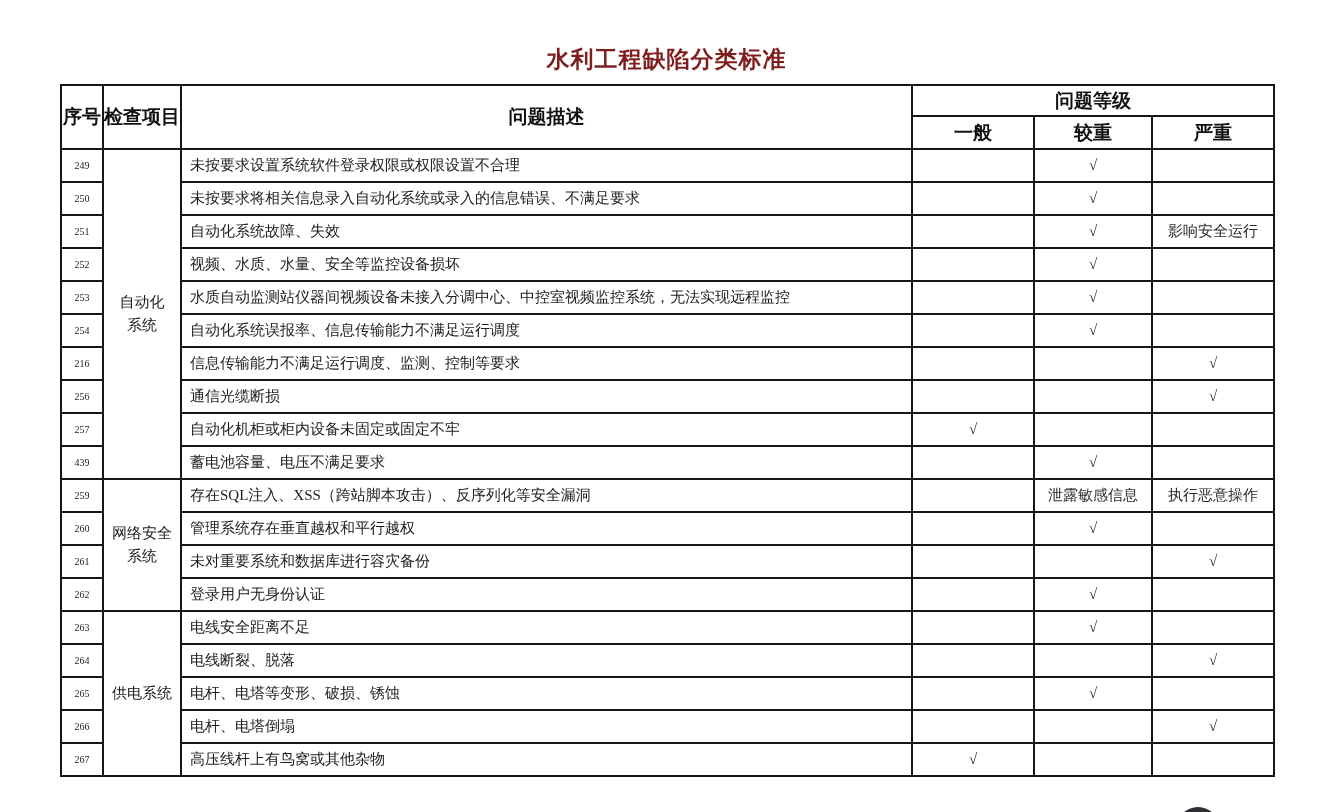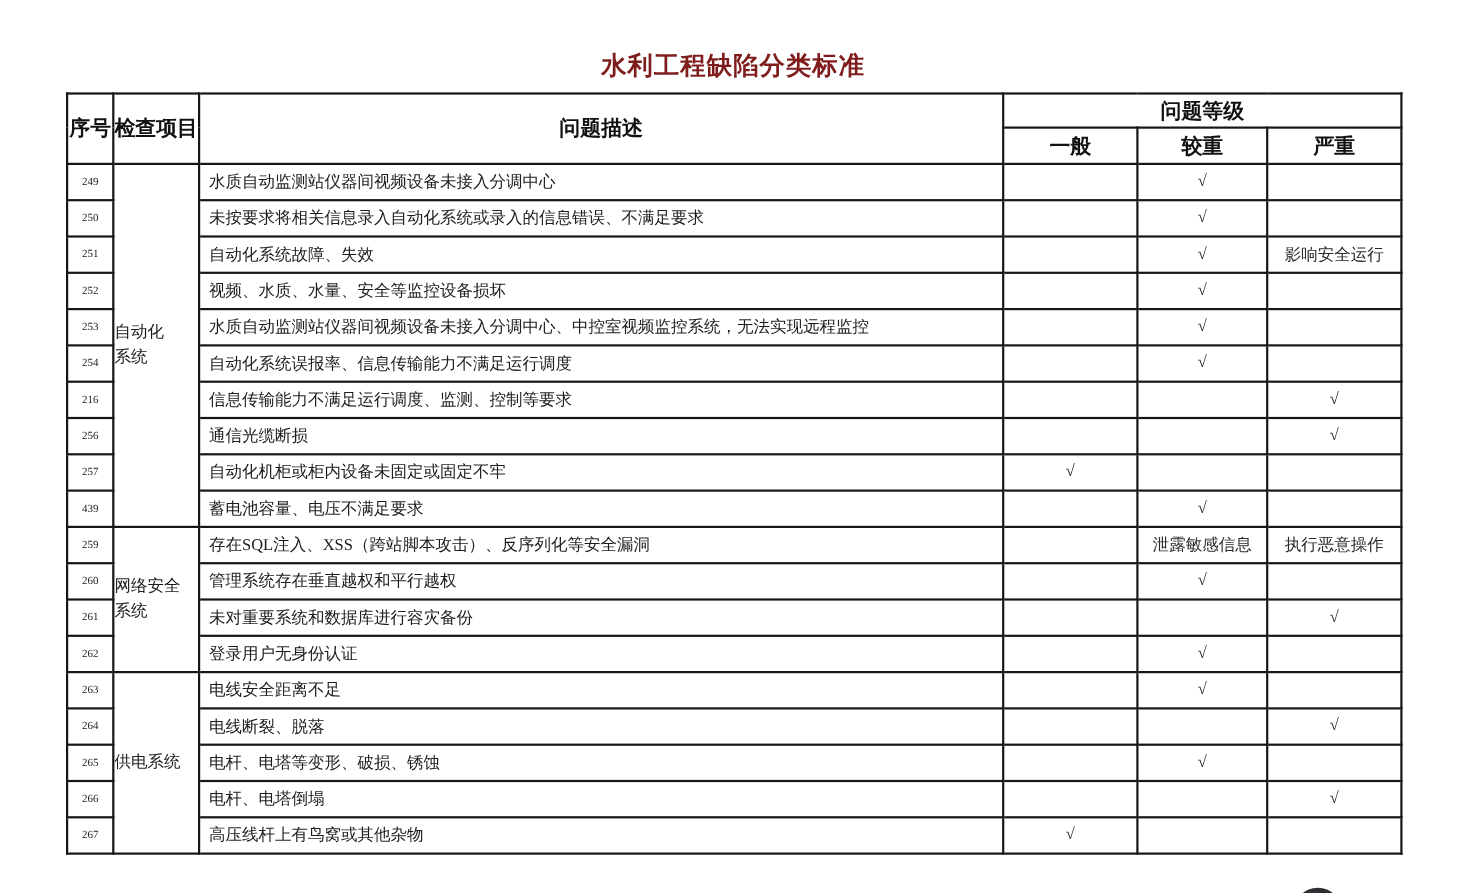--- a/index.html
+++ b/index.html
@@ -40,21 +40,21 @@
     text-align: center;
     color: #111111;
     background: #ffffff;
   }
   .defect-table td {
     font-size: 15px;
     color: #1c1c1c;
     background: #ffffff;
   }
   td.num  { text-align: center; font-size: 10px; }
-  td.cat  { text-align: left; white-space: pre-line; line-height: 1.55; font-size: 15px; margin-top: 41px; }
+  td.cat  { text-align: center; white-space: pre-line; line-height: 1.55; font-size: 15px; margin-top: 41px; }
   td.desc { text-align: left; padding: 0 8px; font-size: 15px; white-space: nowrap; }
   td.mark { text-align: center; font-size: 15px; color: #2a2a2a; }
 
   .floating-partial {
     position: absolute;
     left: 1176px; top: 807px;
     width: 44px; height: 44px;
     border-radius: 50%;
   }
 </style>
@@ -83,21 +83,21 @@
       <th>一般</th>
       <th>较重</th>
       <th>严重</th>
     </tr>
   </thead>
   <tbody>
       <tr>
         <td class="num">249</td>
         <td class="cat" rowspan="10">自动化
 系统</td>
-        <td class="desc">水质自动监测站仪器间视频设备未接入分调中心</td>
+        <td class="desc">未按要求设置系统软件登录权限或权限设置不合理</td>
         <td class="mark"></td>
         <td class="mark">√</td>
         <td class="mark"></td>
       </tr>
       <tr>
         <td class="num">250</td>
         <td class="desc">未按要求将相关信息录入自动化系统或录入的信息错误、不满足要求</td>
         <td class="mark"></td>
         <td class="mark">√</td>
         <td class="mark"></td>

